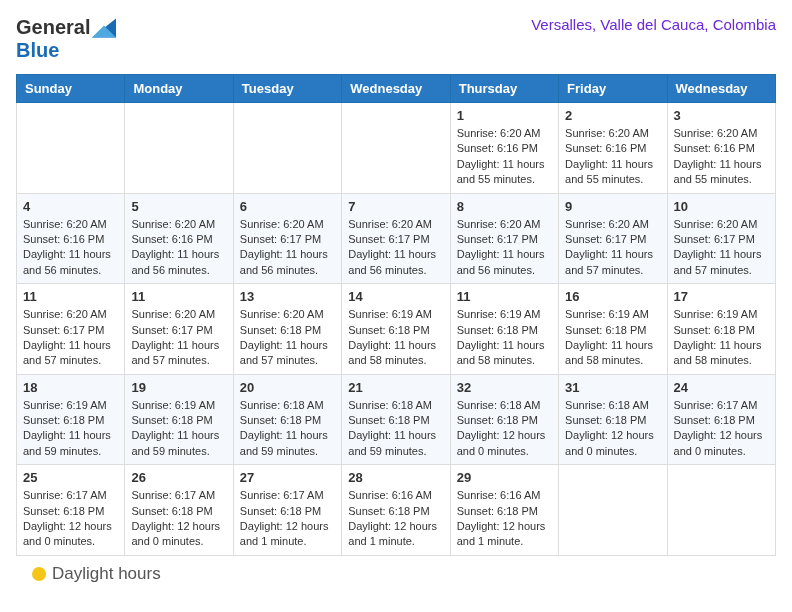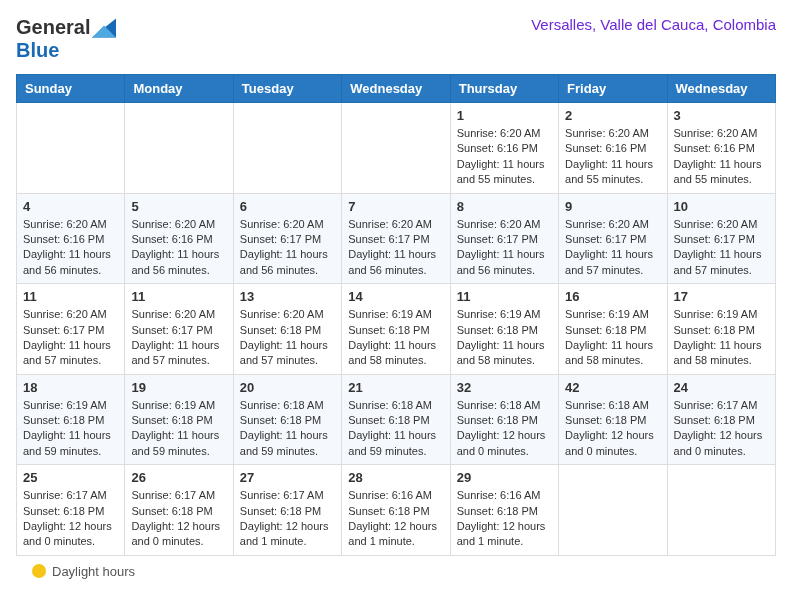--- a/index.html
+++ b/index.html
@@ -87,21 +87,21 @@
     .day-info {
       font-size: 11px;
       line-height: 1.4;
       color: #333;
     }
     .empty-cell {
       background: #fff;
     }
     .footer-note {
       margin-top: 8px;
-      font-size: 13px;
+      font-size: 17px;
       color: #555;
       display: flex;
       align-items: center;
       gap: 6px;
       padding-left: 16px;
     }
     .footer-sun {
       width: 14px;
       height: 14px;
       background: #f5c518;
@@ -234,21 +234,21 @@
         </td>
         <td>
           <span class="day-number">21</span>
           <div class="day-info">Sunrise: 6:18 AM<br>Sunset: 6:18 PM<br>Daylight: 11 hours and 59 minutes.</div>
         </td>
         <td>
           <span class="day-number">32</span>
           <div class="day-info">Sunrise: 6:18 AM<br>Sunset: 6:18 PM<br>Daylight: 12 hours and 0 minutes.</div>
         </td>
         <td>
-          <span class="day-number">42</span>
+          <span class="day-number">31</span>
           <div class="day-info">Sunrise: 6:18 AM<br>Sunset: 6:18 PM<br>Daylight: 12 hours and 0 minutes.</div>
         </td>
         <td>
           <span class="day-number">24</span>
           <div class="day-info">Sunrise: 6:17 AM<br>Sunset: 6:18 PM<br>Daylight: 12 hours and 0 minutes.</div>
         </td>
       </tr>
       <tr>
         <td>
           <span class="day-number">25</span>

